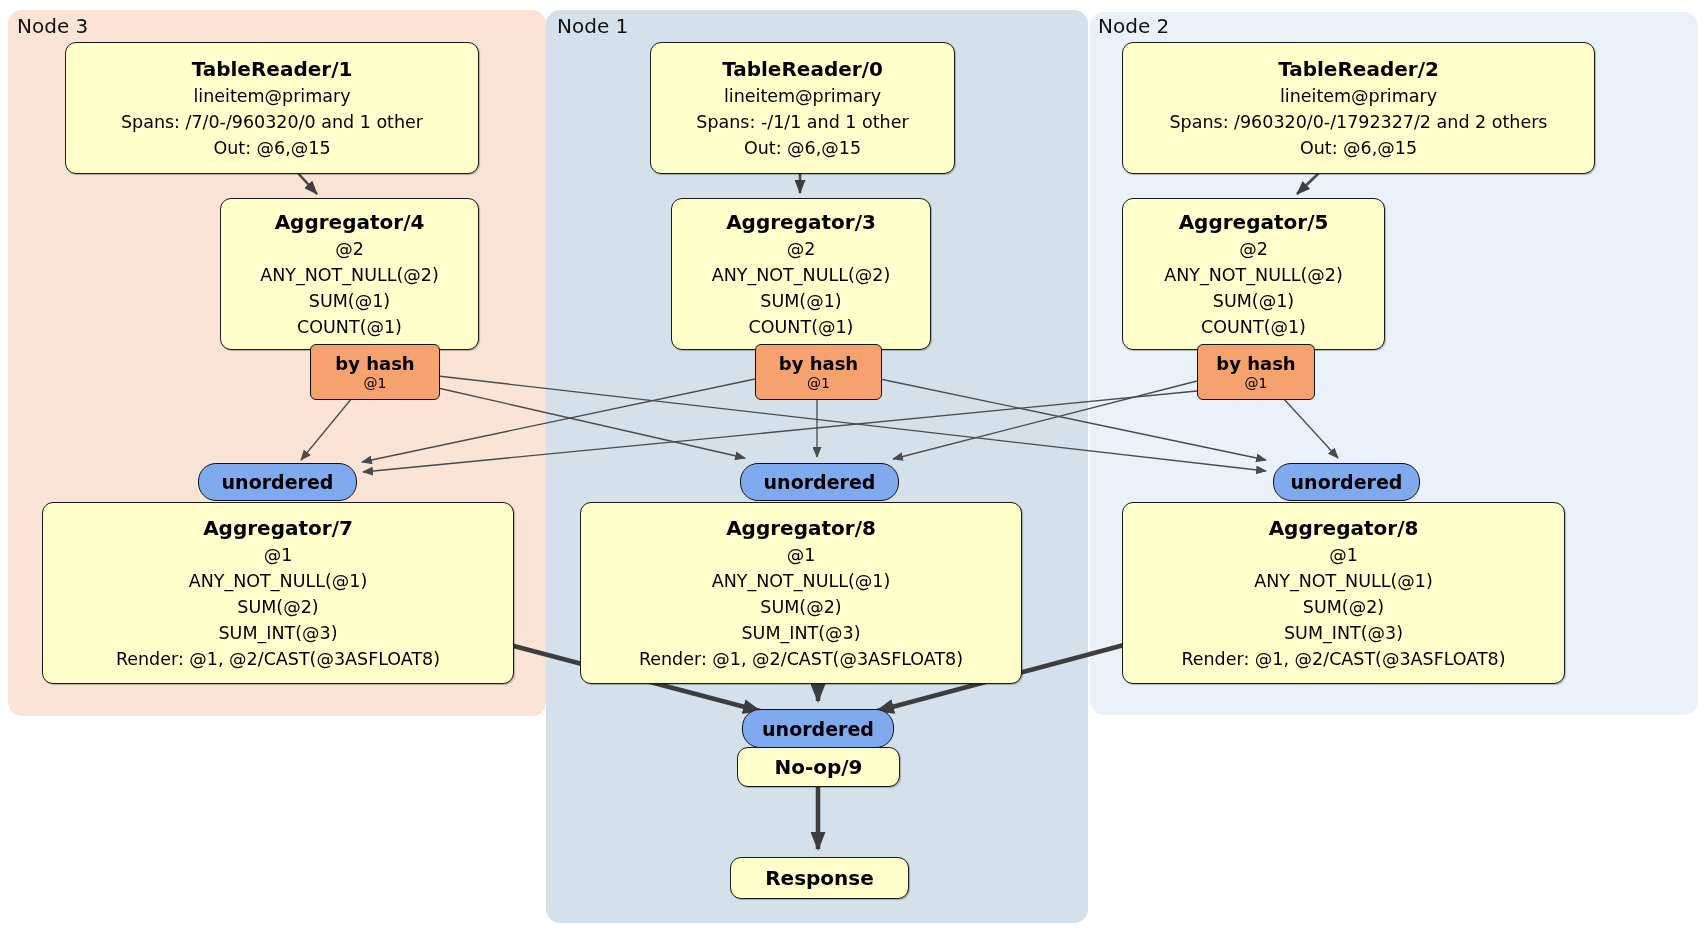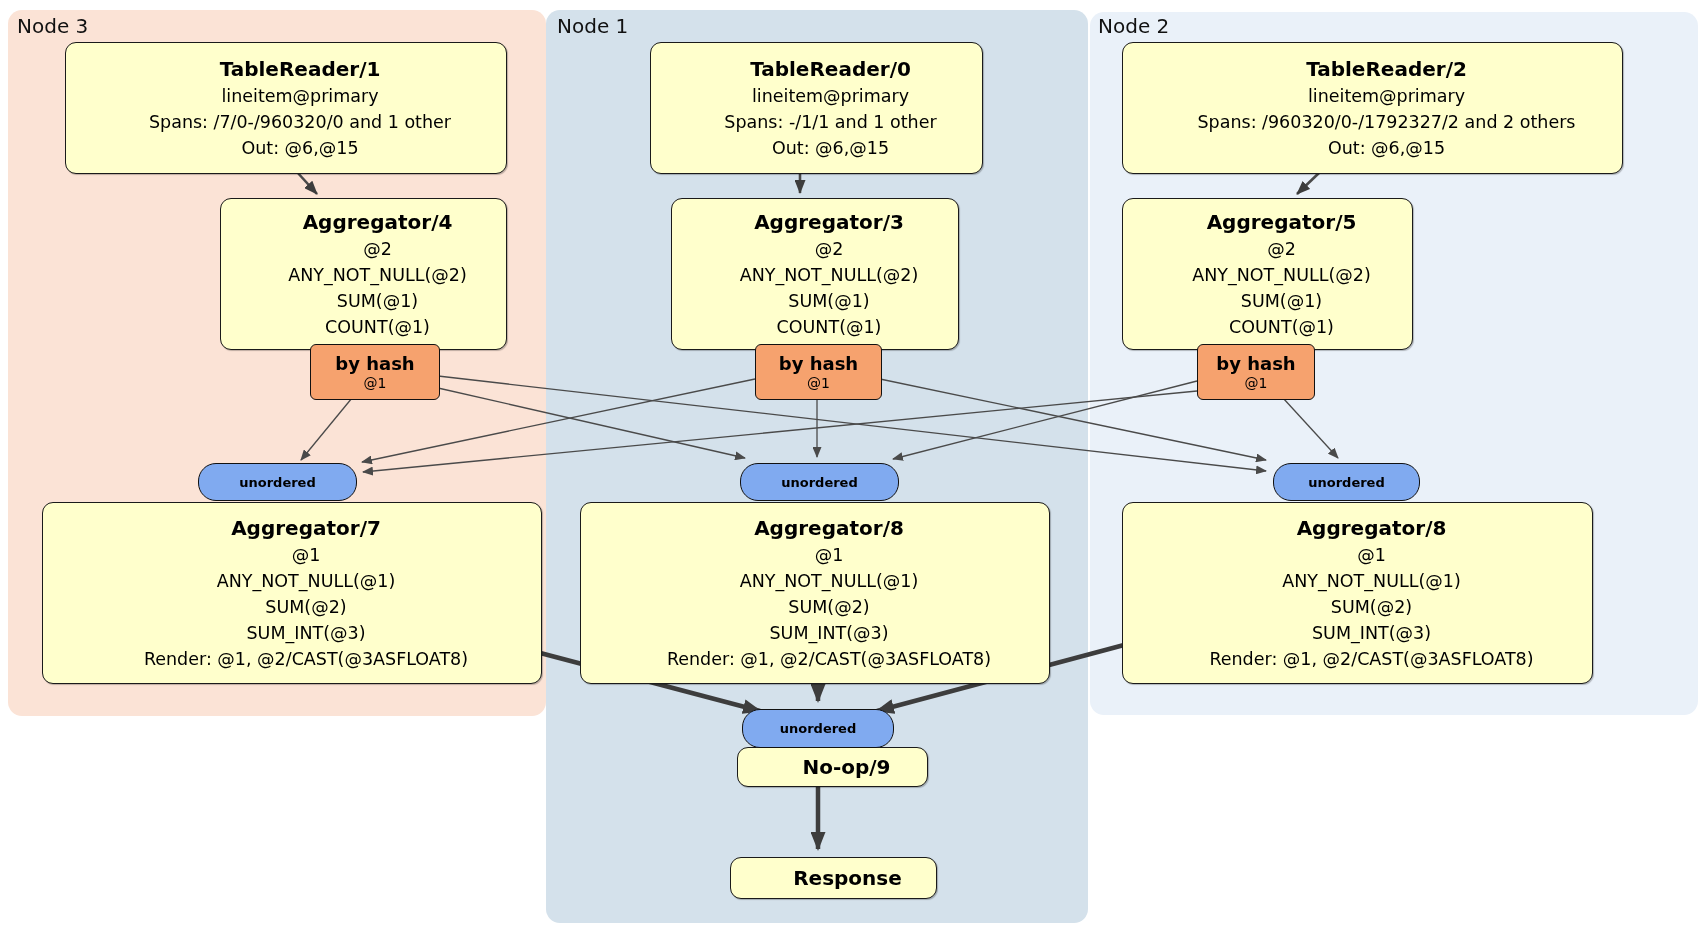--- a/index.html
+++ b/index.html
@@ -16,39 +16,38 @@
   .panel-label{position:absolute;font-size:20px;color:#111;}
 
   .edges{position:absolute;left:0;top:0;z-index:2;}
 
   .pbox{
     position:absolute;z-index:3;background:var(--box-fill);
     border:1.6px solid var(--box-border);border-radius:11px;
     display:flex;flex-direction:column;justify-content:center;align-items:center;
     box-shadow:1px 1px 1px rgba(0,0,0,0.25);
     text-align:center;
-    padding-left:28px;
   }
   .ptitle{font-weight:bold;font-size:20px;line-height:28px;white-space:nowrap;}
   .pline{font-size:17.5px;line-height:26px;white-space:nowrap;}
 
   .router{
     position:absolute;z-index:4;background:var(--router-fill);
     border:1.6px solid #111;border-radius:6px;
     display:flex;flex-direction:column;justify-content:center;align-items:center;
     text-align:center;
   }
   .rlabel{font-weight:bold;font-size:18px;line-height:22px;}
   .rsub{font-size:14px;line-height:16px;}
 
   .pill{
     position:absolute;z-index:4;background:var(--stream-fill);
     border:1.6px solid #111;border-radius:18px;
     display:flex;justify-content:center;align-items:center;
-    font-weight:bold;font-size:13px;white-space:nowrap;
+    font-weight:bold;font-size:19px;white-space:nowrap;
   }
 
   .edge-hash{stroke:var(--edge);stroke-width:1.3px;fill:none;}
   .edge-read{stroke:var(--edge);stroke-width:2.6px;fill:none;}
   .edge-merge{stroke:var(--edge-thick);stroke-width:4.5px;fill:none;}
 </style>
 </head>
 <body>
 
 <div class="canvas">

